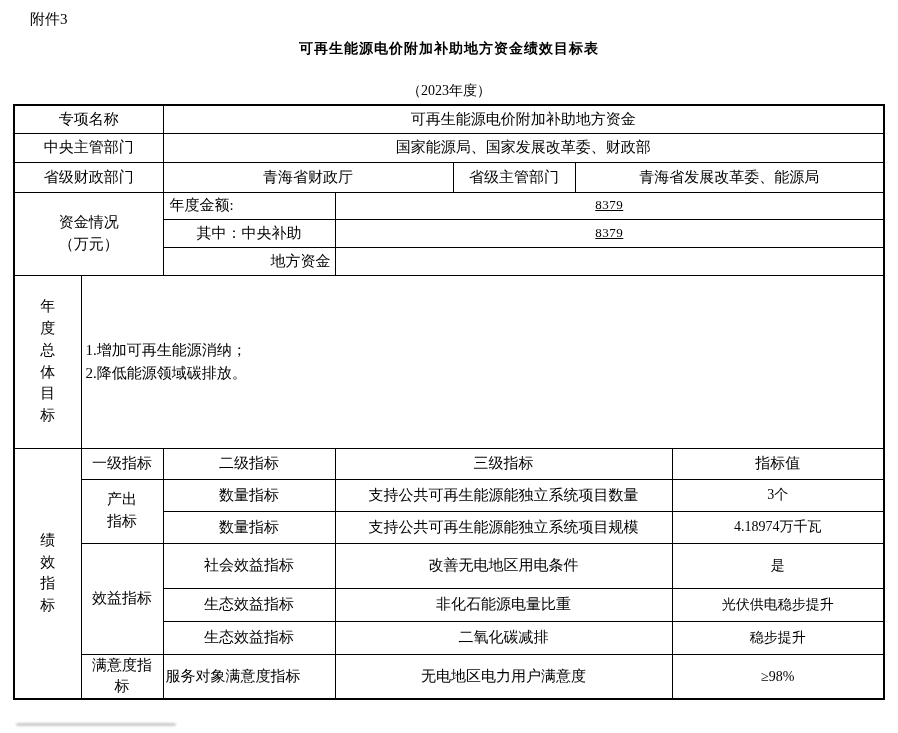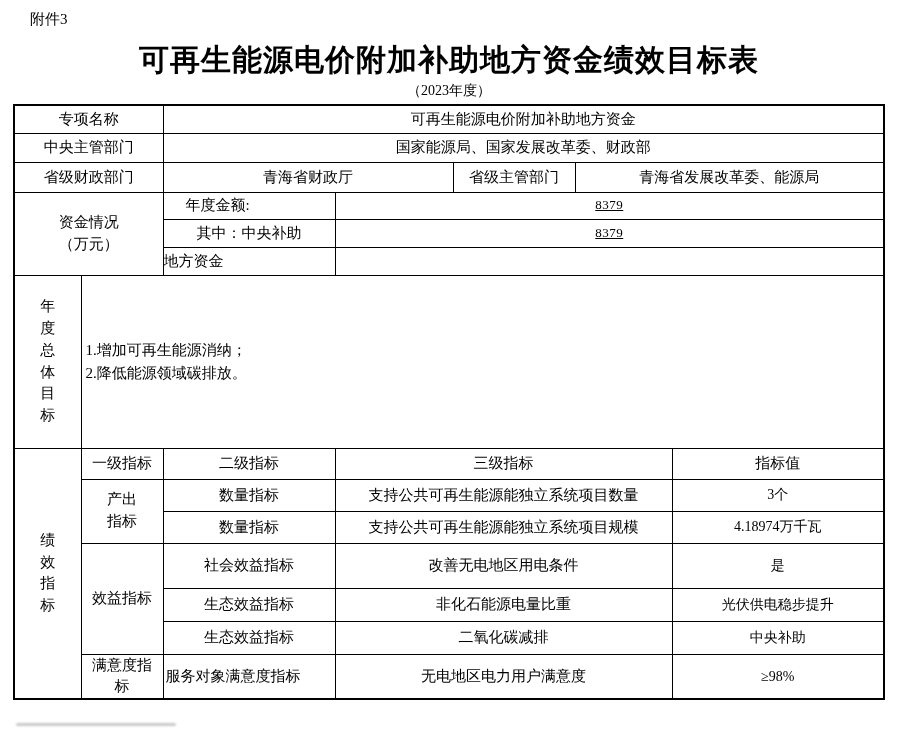--- a/index.html
+++ b/index.html
@@ -5,40 +5,40 @@
   html,body{margin:0;padding:0;}
   body{
     width:898px;height:733px;background:#ffffff;position:relative;overflow:hidden;
     font-family:"Liberation Serif","DejaVu Serif",serif;color:#000;
   }
   .attachment{
     position:absolute;left:30px;top:10px;font-size:15px;
   }
   .doc-title{
     position:absolute;left:0;top:40px;width:898px;text-align:center;
-    font-size:30px;font-weight:bold;letter-spacing:1px;
+    font-size:14px;font-weight:bold;letter-spacing:1px;
   }
   .doc-subtitle{
     position:absolute;left:0;top:76px;width:898px;text-align:center;font-size:14px;margin-top:6px;
   }
   table.main{
     position:absolute;left:13px;top:104px;width:872px;
     border-collapse:collapse;table-layout:fixed;
     border:2px solid #000;
   }
   td{
     border:1px solid #000;
     text-align:center;vertical-align:middle;
     font-size:15px;line-height:1.25;
     padding:0;overflow:hidden;
   }
   .ml{white-space:pre-line;line-height:1.45;text-align:center;}
-  .left{text-align:left;padding-left:22px;}
+  .left{text-align:left;padding-left:6px;}
   .tight-left{text-align:left;padding-left:2px;}
-  .right{text-align:left;padding-right:4px;}
+  .right{text-align:right;padding-right:4px;}
   .num{font-size:13px;letter-spacing:0.5px;text-decoration:underline;}
   .val{font-size:14px;}
   .goal-content{
     text-align:left;padding-left:4px;white-space:pre-line;line-height:1.5;
   }
   .vlabel{white-space:pre-line;line-height:1.45;}
   .smudge{
     position:absolute;left:16px;top:723px;width:160px;height:3px;
     background:#c9c9c9;filter:blur(1px);border-radius:2px;
   }
@@ -136,21 +136,21 @@
     <td class="val">是</td>
   </tr>
   <tr style="height:33px">
     <td>生态效益指标</td>
     <td colspan="3">非化石能源电量比重</td>
     <td class="val">光伏供电稳步提升</td>
   </tr>
   <tr style="height:33px">
     <td>生态效益指标</td>
     <td colspan="3">二氧化碳减排</td>
-    <td class="val">中央补助</td>
+    <td class="val">稳步提升</td>
   </tr>
 
   <tr style="height:45px">
     <td class="ml">满意度指
 标</td>
     <td class="tight-left">服务对象满意度指标</td>
     <td colspan="3">无电地区电力用户满意度</td>
     <td class="val">≥98%</td>
   </tr>
 </tbody>

